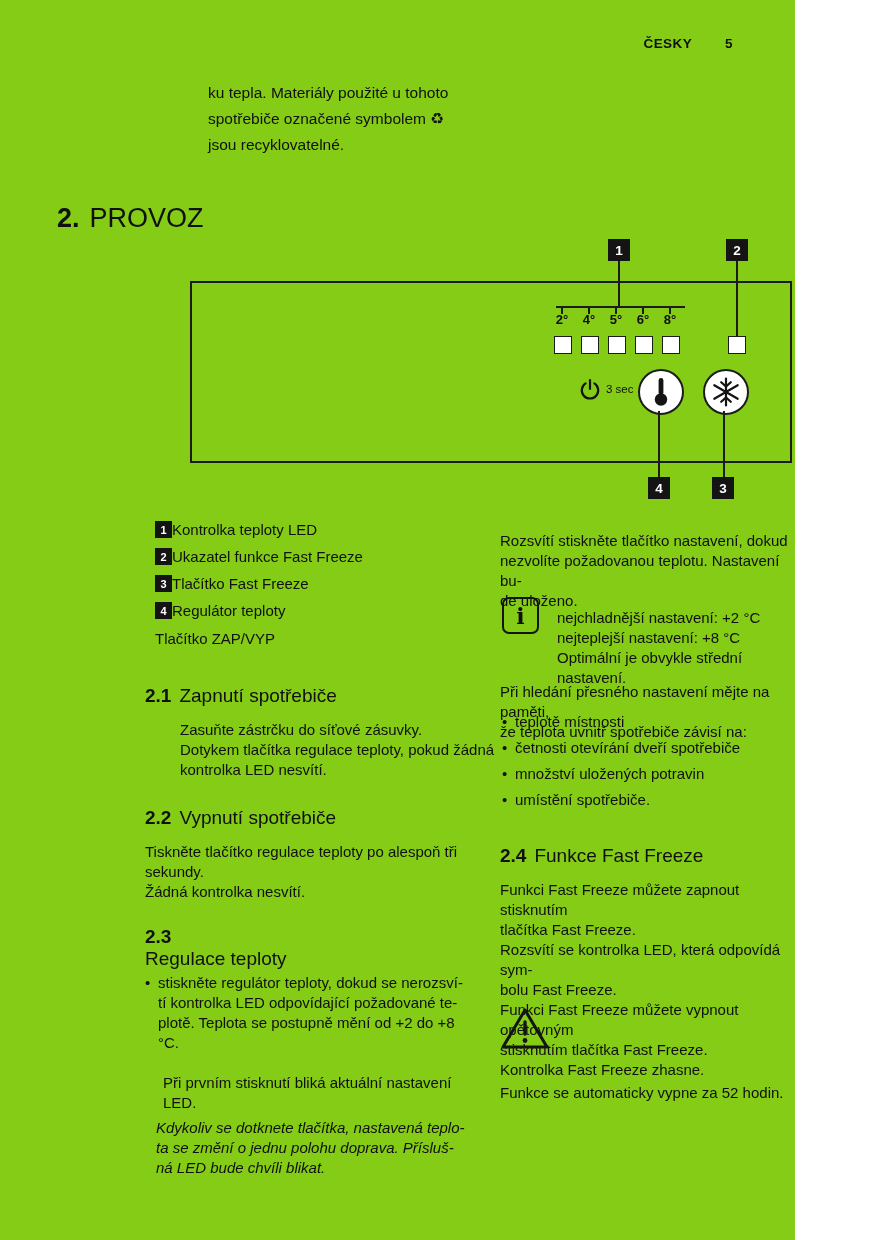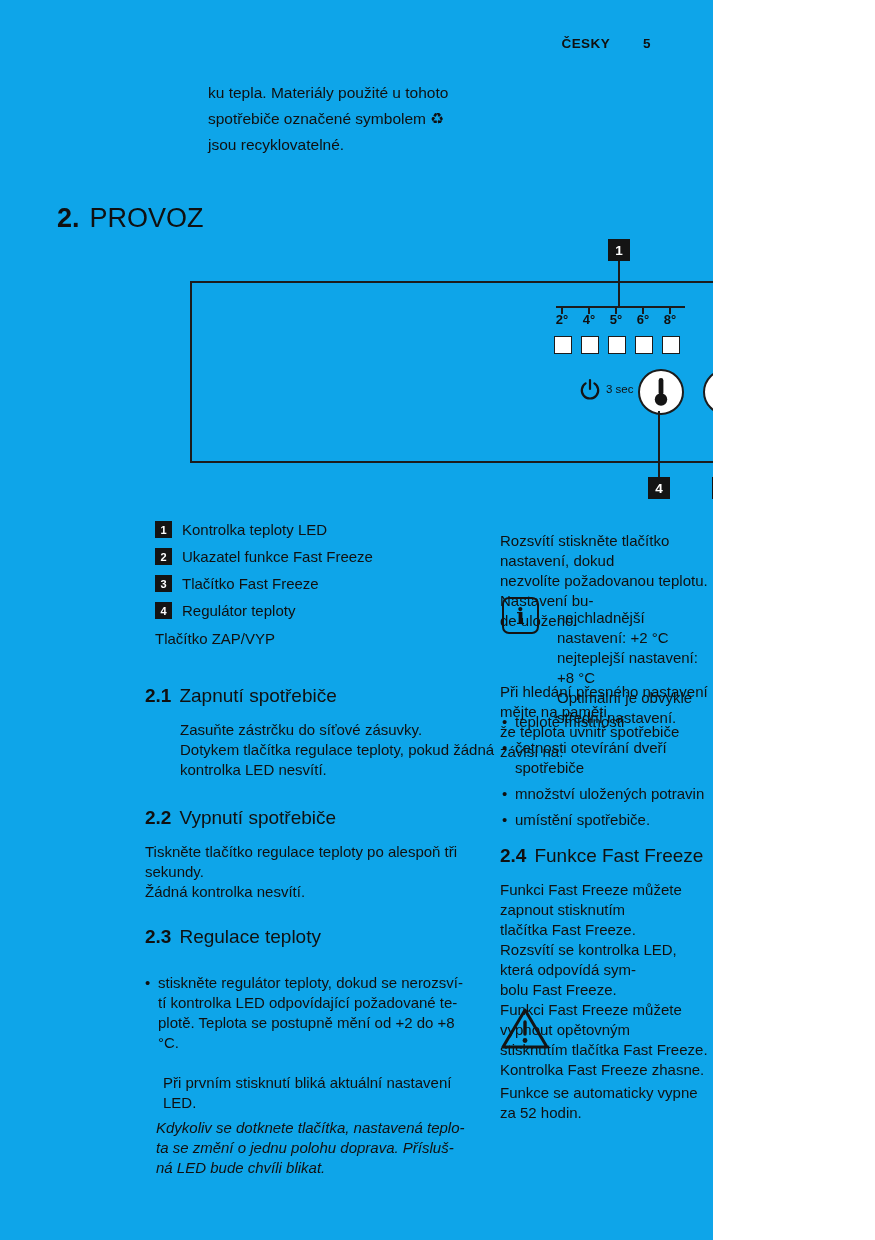--- a/index.html
+++ b/index.html
@@ -1,16 +1,16 @@
 <!DOCTYPE html>
 <html><head>
 <meta charset="utf-8">
 <style>
   html,body{margin:0;padding:0;background:#ffffff;}
-  .page{position:relative;width:713px;height:1240px;background:#0ea5e9;color:#101010;
+  .page{position:relative;width:795px;height:1240px;background:#84cc16;color:#101010;
         font-family:"Liberation Sans","DejaVu Sans",sans-serif;overflow:hidden;}
   .abs{position:absolute;}
   .body-text{font-size:15px;line-height:20px;white-space:pre-line;}
   .page-header{top:36px;right:62px;display:flex;gap:33px;font-size:13.5px;font-weight:700;letter-spacing:.4px;}
   .intro{left:208px;top:64px;font-size:15.5px;line-height:26px;}
   .h1{left:57px;top:185px;font-size:27px;font-weight:400;display:flex;}
   .h1 .num{font-weight:700;margin-right:10px;}
   .h2{font-size:19px;font-weight:400;display:flex;}
   .h2 .num{font-weight:700;margin-right:8px;}
   .panel{left:190px;top:281px;width:598px;height:178px;border:2px solid #1c1c1c;}
@@ -20,21 +20,21 @@
   .hline{height:1.6px;background:#1c1c1c;}
   .temp-label{width:28px;text-align:center;font-size:13px;font-weight:700;}
   .led{width:16px;height:16px;border:1.7px solid #1c1c1c;background:#fff;}
   .circle-btn{width:42px;height:42px;border:2.2px solid #1c1c1c;border-radius:50%;
               display:flex;align-items:center;justify-content:center;background:#fff;}
   .hold-label{font-size:11.5px;}
   .legend{left:155px;top:521px;}
   .legend-row{display:flex;align-items:center;height:17px;margin-bottom:10px;}
   .legend-num{width:17px;height:17px;background:#141414;color:#fff;display:flex;
               align-items:center;justify-content:center;font-size:11px;font-weight:700;flex:0 0 17px;}
-  .legend-label{margin-left:10px;font-size:15px;white-space:nowrap;}
+  .legend-label{font-size:15px;white-space:nowrap;}
   .legend-extra{font-size:15px;line-height:20px;}
   .bullet-row{display:flex;margin-bottom:6px;}
   .bullet-dot{width:13px;flex:0 0 13px;font-size:15px;line-height:20px;}
   .info-icon{width:33px;height:33px;border:2.6px solid #141414;border-radius:7px;
              display:flex;align-items:center;justify-content:center;
              font-family:"DejaVu Serif",serif;font-weight:700;font-size:22px;}
 </style>
 </head>
 <body>
 
@@ -141,21 +141,21 @@
 kontrolka LED nesvítí.</p>
 
   <h2 class="abs h2" style="left:145px;top:791px;">
     <span class="num">2.2</span>
     <span>Vypnutí spotřebiče</span>
   </h2>
   <p class="abs body-text" style="left:145px;top:827px;">Tiskněte tlačítko regulace teploty po alespoň tři
 sekundy.
 Žádná kontrolka nesvítí.</p>
 
-  <h2 class="abs h2" style="left:145px;top:910px;">
+  <h2 class="abs h2" style="left:145px;top:910px;flex-direction:column;">
     <span class="num">2.3</span>
     <span>Regulace teploty</span>
   </h2>
 
   <div class="abs bullet-row" style="left:145px;top:973px;width:330px;">
     <span class="bullet-dot">•</span>
     <span class="body-text">stiskněte regulátor teploty, dokud se nerozsví-
 tí kontrolka LED odpovídající požadované te-
 plotě. Teplota se postupně mění od +2 do +8
 °C.</span>

